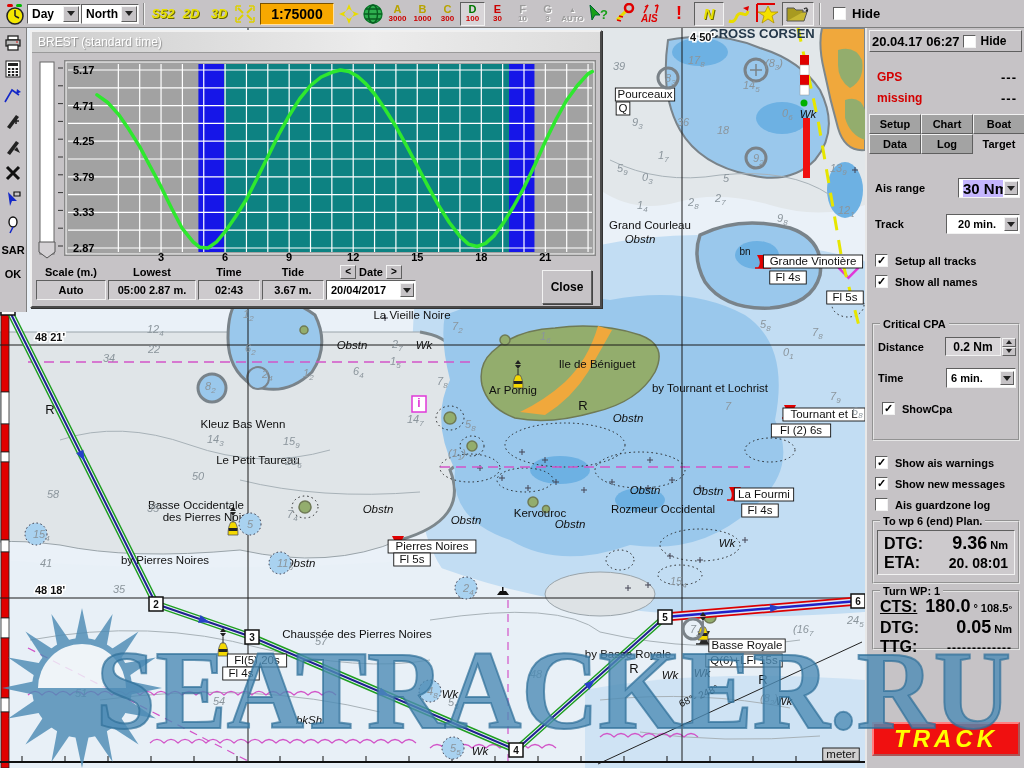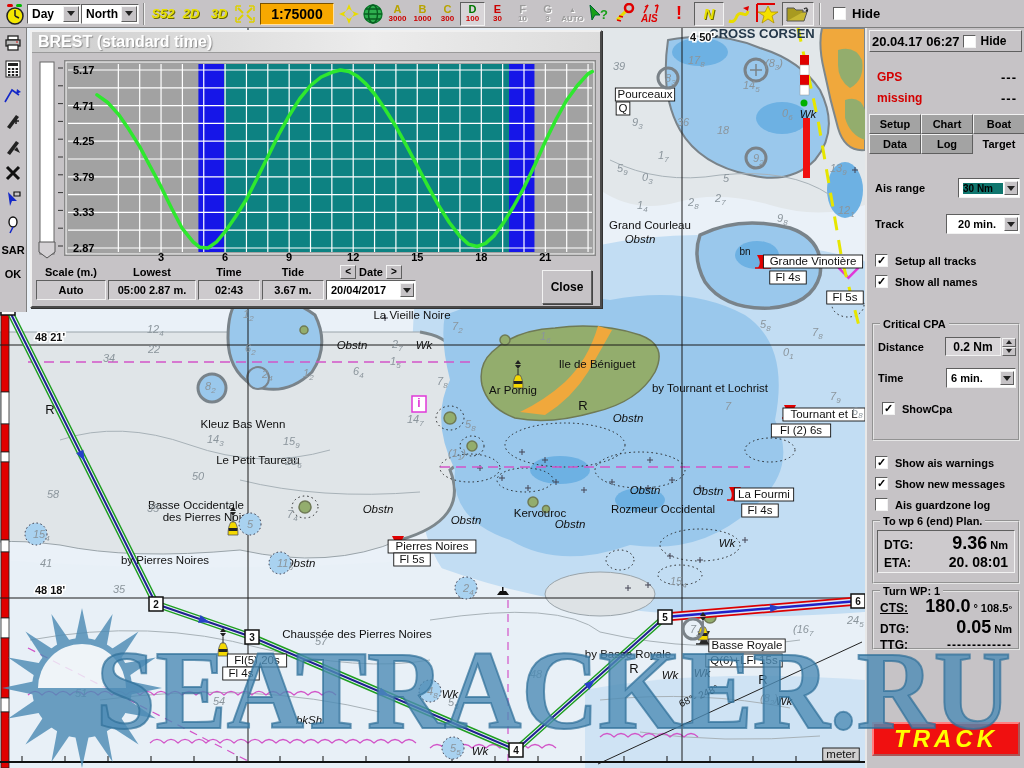--- a/index.html
+++ b/index.html
@@ -41,21 +41,21 @@
   #sidebar{position:absolute;left:0;top:28px;width:27px;height:284px;background:#c6c3c6;
     border-right:1px solid #808080;z-index:30;display:flex;flex-direction:column;align-items:center;padding-top:2px}
   .sbi{width:24px;height:26px;display:flex;align-items:center;justify-content:center;cursor:pointer}
   .sb-txt{font-size:11px;font-weight:bold;color:#000;height:24px;display:flex;align-items:center;cursor:pointer}
 
   
   #tidewin{position:absolute;left:30px;top:30px;width:572px;height:278px;background:#c6c3c6;
     border:2px solid;border-color:#f0f0f0 #4a4a4a #4a4a4a #f0f0f0;box-shadow:1px 1px 0 #333;z-index:32}
   #tw-title{height:21px;background:linear-gradient(90deg,#cdcdcd,#ececec 60%,#dcdcdc);
     display:flex;align-items:center;padding-left:6px;border-bottom:1px solid #9a9a9a}
-  #tw-title span{color:#fff;font-weight:bold;font-size:16px;text-shadow:1px 1px 1px #909090}
+  #tw-title span{color:#fff;font-weight:normal;font-size:12px;text-shadow:1px 1px 1px #909090}
   #tide-footer{position:absolute;left:4px;top:232px;width:562px;display:flex;align-items:flex-start}
   .tf-col{display:flex;flex-direction:column;margin-right:2px}
   .tf-label{font-size:11px;font-weight:bold;text-align:center;height:16px;display:flex;align-items:center;justify-content:center;gap:3px}
   .tf-val{height:20px;background:#cdcacd;border:1px solid;border-color:#5f5f5f #f2f2f2 #f2f2f2 #5f5f5f;
     font-size:11px;font-weight:bold;display:flex;align-items:center;justify-content:center;white-space:nowrap}
   .mini{width:16px;height:14px;font-size:10px;font-weight:bold;background:#c6c3c6;border:1px solid;
     border-color:#f2f2f2 #5f5f5f #5f5f5f #f2f2f2;line-height:10px;cursor:pointer}
   #tide-close{position:absolute;right:8px;top:238px;width:50px;height:34px;font-size:12px;font-weight:bold;
     background:#c6c3c6;border:1px solid;border-color:#f2f2f2 #5f5f5f #5f5f5f #f2f2f2;box-shadow:1px 1px 0 #444;cursor:pointer}
 
@@ -78,21 +78,21 @@
   .grp{position:absolute;left:5px;width:148px;border:2px groove #e6e6e6;padding-top:6px}
   .grp-title{position:absolute;top:-7px;left:6px;background:#c6c3c6;padding:0 3px;font-size:11px;font-weight:bold;white-space:nowrap}
   .spin{display:inline-flex;flex-direction:column;margin-left:1px}
   .spin b{width:14px;height:9px;background:#c6c3c6;border:1px solid;border-color:#f2f2f2 #5f5f5f #5f5f5f #f2f2f2;
     display:flex;align-items:center;justify-content:center;cursor:pointer}
   .tri-up{width:0;height:0;border-left:3px solid transparent;border-right:3px solid transparent;border-bottom:4px solid #222}
   .tri-dn{width:0;height:0;border-left:3px solid transparent;border-right:3px solid transparent;border-top:4px solid #222}
   .valbox{height:19px;background:#d8d5d8;border:1px solid;border-color:#5f5f5f #f2f2f2 #f2f2f2 #5f5f5f;
     display:flex;align-items:center;justify-content:center;font-weight:bold;font-size:12px;padding:0 4px}
   .navrow{display:flex;align-items:baseline;padding:0 6px;justify-content:space-between}
-  .navlbl{font-size:12px;font-weight:bold}
+  .navlbl{font-size:16px;font-weight:bold}
   .bigval{font-size:18px;font-weight:bold;letter-spacing:0}
   .medval{font-size:14px;font-weight:bold}
   .unit{font-size:11px;font-weight:bold;margin-left:3px}
   #xtebox{position:absolute;left:5px;top:626px;width:148px;height:62px;border:1px solid;
     border-color:#5f5f5f #f2f2f2 #f2f2f2 #5f5f5f;background:#c6c3c6}
   #xte-red{position:absolute;left:3px;top:3px;width:140px;height:9px;background:#f01010;border:1px solid #800}
   #xte-arrow{position:absolute;left:50%;top:16px;transform:translateX(-50%);width:0;display:flex;flex-direction:column;align-items:center}
   #xte-arrow .stem{width:7px;height:22px;background:#000}
   #xte-arrow .head{width:0;height:0;border-left:7px solid transparent;border-right:7px solid transparent;border-top:12px solid #000}
   #trackbtn{position:absolute;left:5px;top:694px;width:148px;height:34px;background:#f01010;
@@ -835,21 +835,21 @@
         <div class="rp-tab up">Setup</div>
         <div class="rp-tab up">Chart</div>
         <div class="rp-tab up">Boat</div>
         <div class="rp-tab up">Data</div>
         <div class="rp-tab up">Log</div>
         <div class="rp-tab active">Target</div>
       </div>
     <div class="rp-row" style="top:150px">
       <span>Ais range</span>
       <div class="combo" style="width:62px">
-        <span class="val" style="font-size:10px;background:#0f766e;width:100%">30 Nm</span>
+        <span class="val" style="font-size:15px;background:#c4b5fd;width:100%">30 Nm</span>
         <span class="ddbtn" style="width:14px;height:14px">
             <span class="ddarrow"></span>
           </span>
       </div>
     </div>
     <div class="rp-row" style="top:186px">
       <span>Track</span>
       <div class="combo" style="width:74px">
         <span class="val" style="font-size:11px;text-align:center">20 min.</span>
         <span class="ddbtn" style="width:14px;height:14px">

